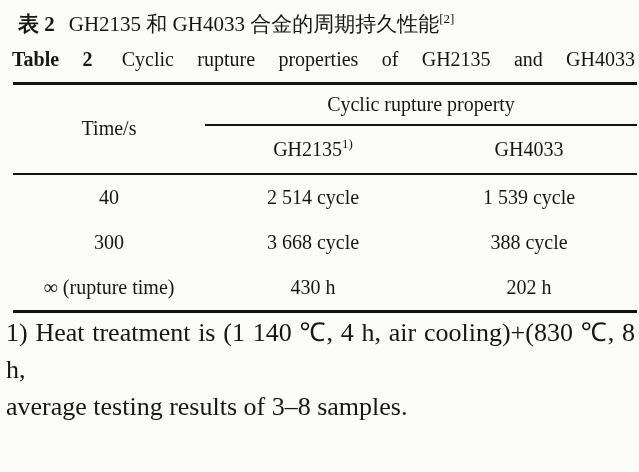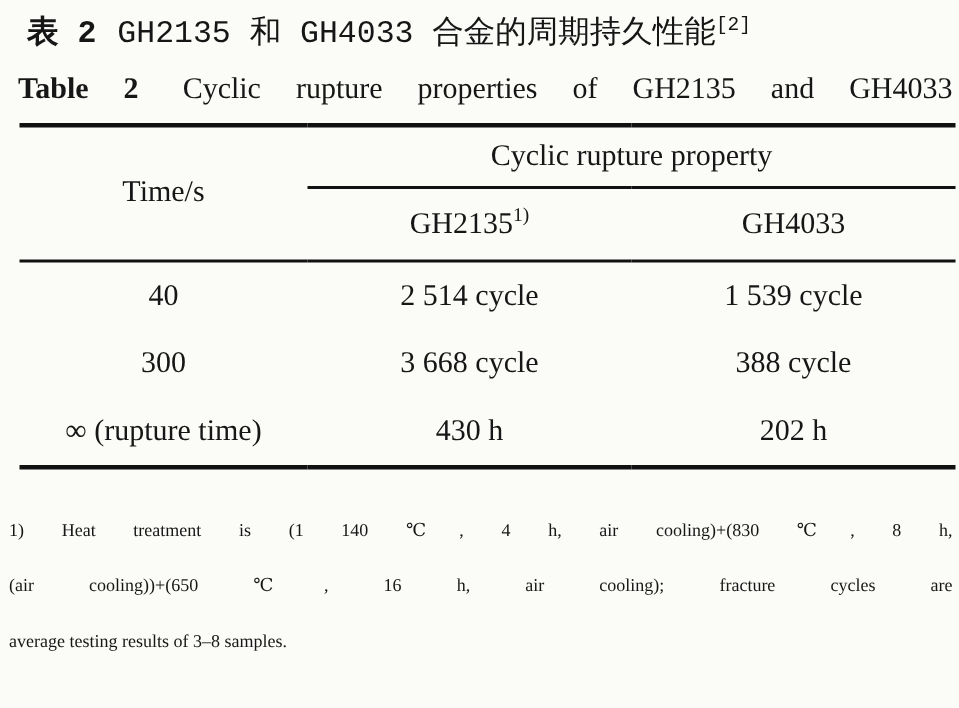--- a/index.html
+++ b/index.html
@@ -20,34 +20,34 @@
     line-height: 0;
   }
 
   
   .caption-zh {
     margin-left: 18px;
     margin-right: 8px;
     font-size: 21px;
     line-height: 32px;
     white-space: nowrap;
-    font-family: Liberation Mono, monospace;
   }
   .caption-zh .label { margin-right: 14px; }
 
   
   .caption-en {
     margin-left: 12px;
     width: 623px;
     font-size: 20px;
     line-height: 38px;
   }
   .jlast {
     text-align: justify;
     text-align-last: justify;
+    font-family: Liberation Serif, serif;
   }
   .caption-en .label { margin-right: 6px; }
 
   
   table.rupture {
     margin-left: 13px;
     margin-top: 4px;
     width: 624px;
     border-collapse: collapse;
     font-size: 20px;
@@ -63,23 +63,23 @@
   th.time-head { width: 192px; border-bottom: 2px solid #111; }
   th.group-head { height: 41px; border-bottom: 2px solid #111; }
   tr.subhead th { height: 49px; border-bottom: 2px solid #111; }
   td.c2 { width: 216px; }
   td.c3 { width: 216px; }
   tr.data td { height: 46px; }
 
   
   .footnote {
     margin-left: 6px;
-    margin-top: 22px;
+    margin-top: 1px;
     width: 629px;
-    font-size: 12px;
+    font-size: 26px;
     line-height: 37px;
   }
 </style>
 </head>
 <body>
 
 <div class="page">
 
   <div class="caption-zh">
     <span class="b label">表 2</span><span>GH2135 和 GH4033 合金的周期持久性能</span><sup>[2]</sup>
@@ -115,17 +115,16 @@
       <tr class="data">
         <td>∞ (rupture time)</td>
         <td class="c2">430 h</td>
         <td class="c3">202 h</td>
       </tr>
     </tbody>
   </table>
 
   <div class="footnote">
     <div class="jlast">1) Heat treatment is (1 140 ℃, 4 h, air cooling)+(830 ℃, 8 h,</div>
-    <div class="jlast">(air cooling))+(650 ℃, 16 h, air cooling); fracture cycles are</div>
     <div>average testing results of 3–8 samples.</div>
   </div>
 
 </div>
 
 </body></html>

